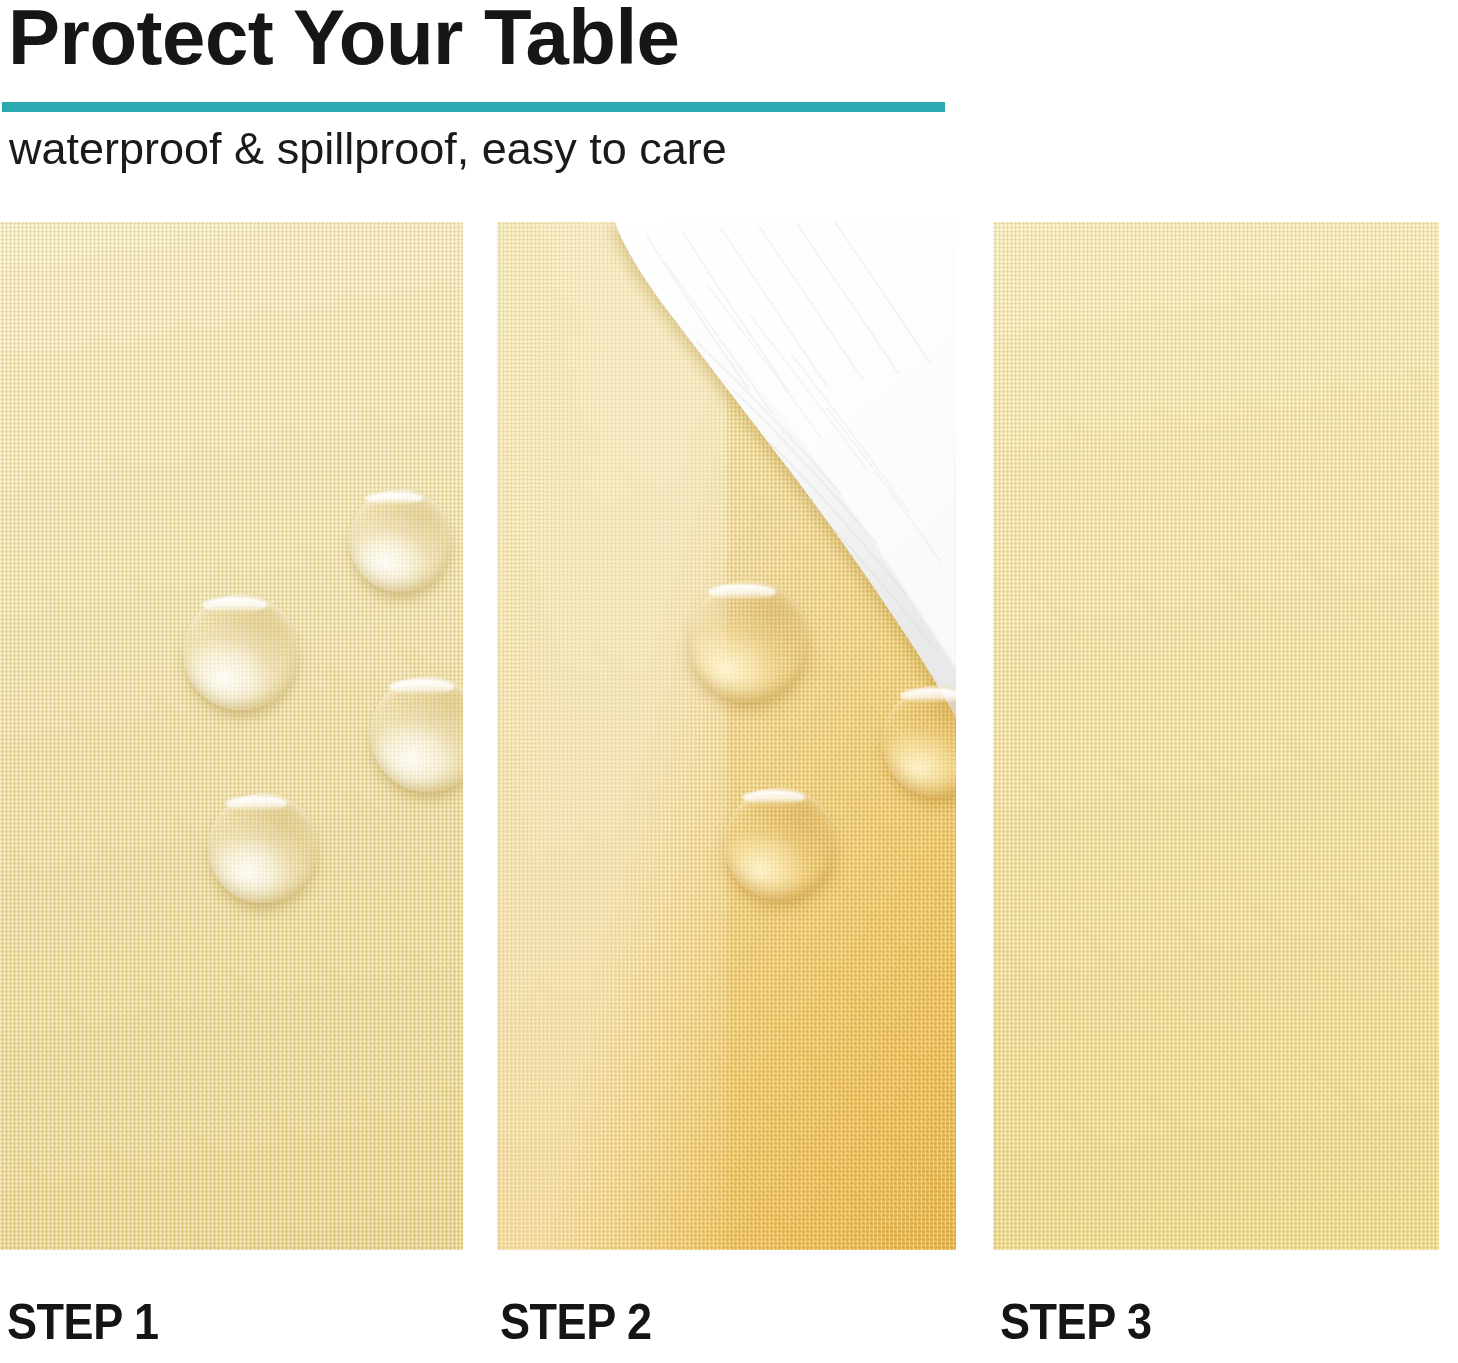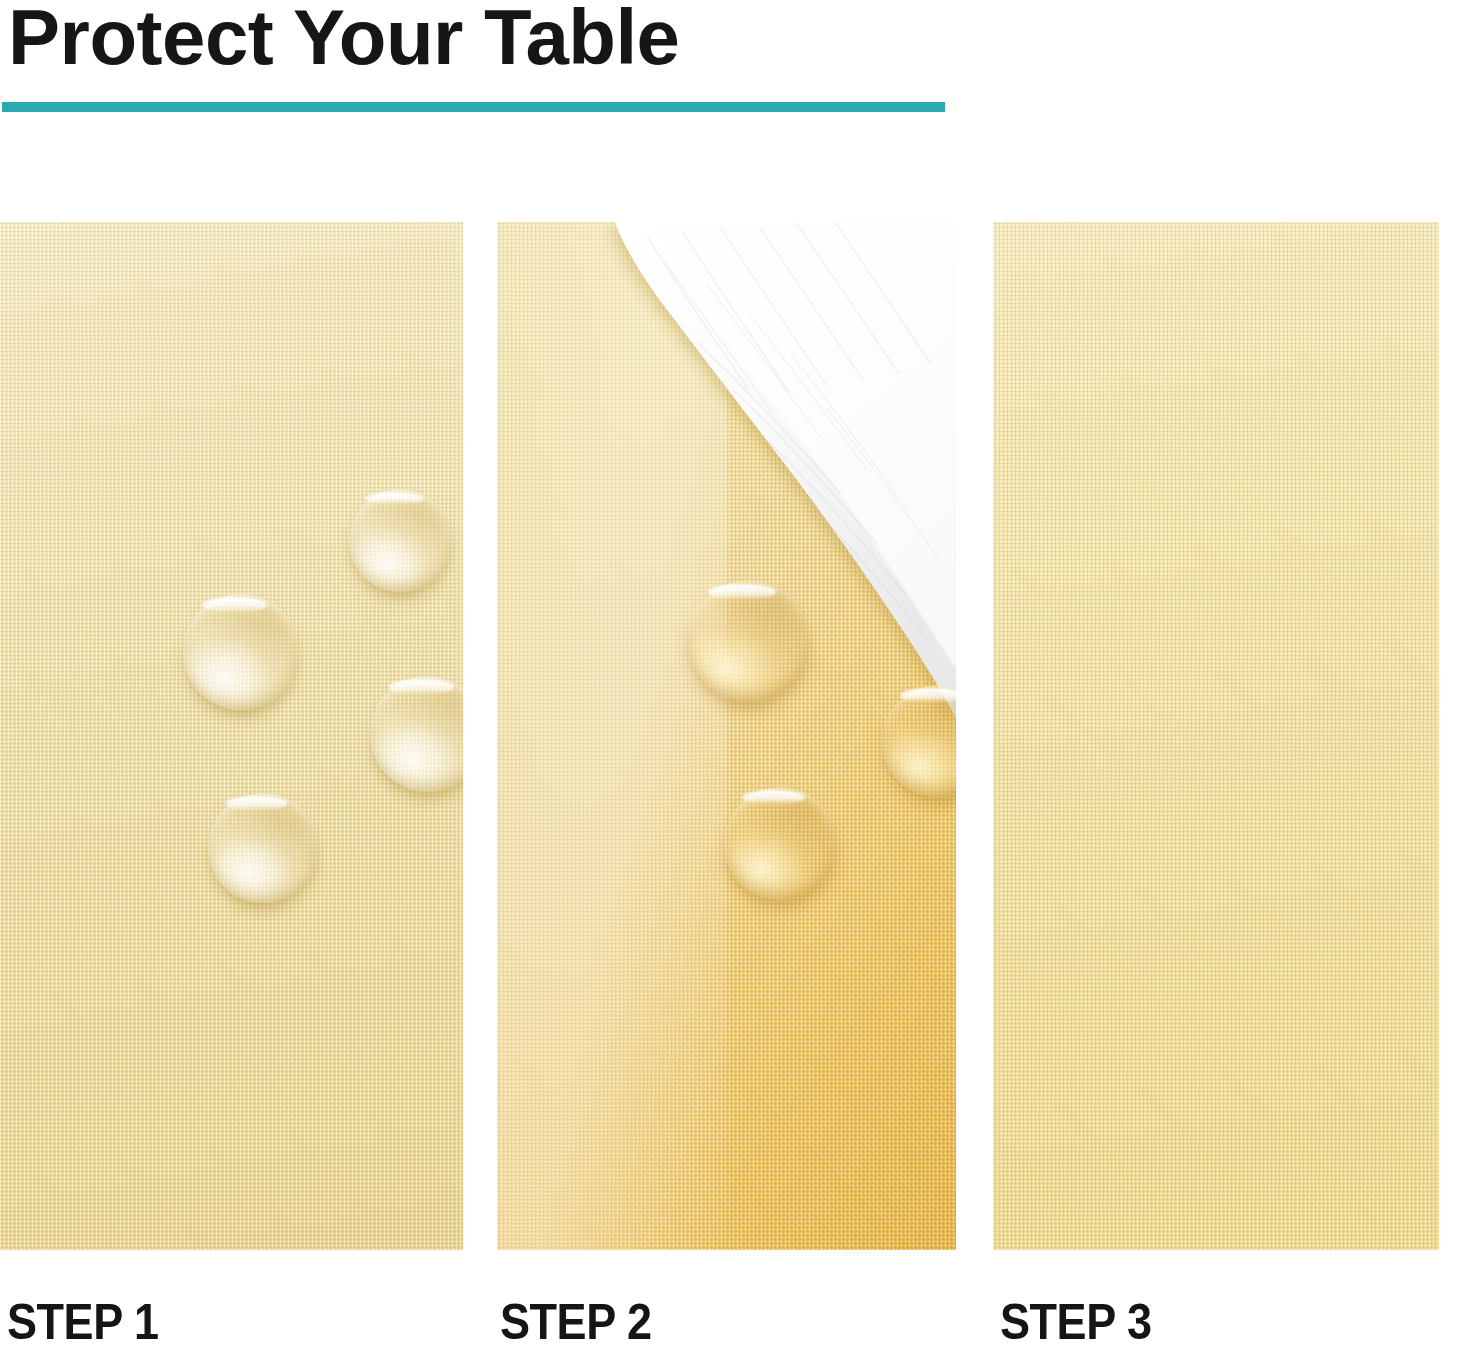--- a/index.html
+++ b/index.html
@@ -182,20 +182,21 @@
 </style>
 </head>
 <body>
 
 <div id="page">
 
   <div class="title">Protect Your Table</div>
 
   <div class="rule"></div>
 
+  <div class="subtitle">waterproof &amp; spillproof, easy to care</div>
 
   <div class="panels">
 
     <div class="panel panel-1">
       <div class="fabric fab-1"></div>
       <div>
         <div class="drop" style="left:183px; top:372px; width:116px; height:116px;">
           <span class="spec"></span>
         </div>
         <div class="drop" style="left:349px; top:267px; width:103px; height:103px;">

